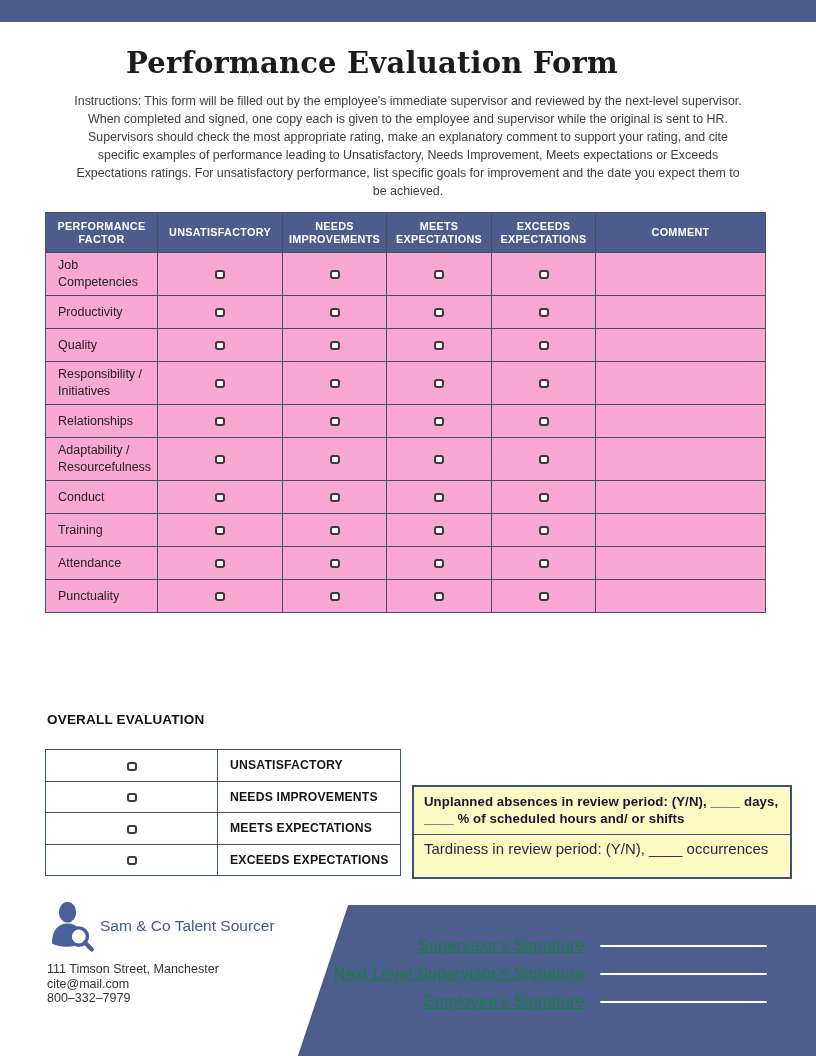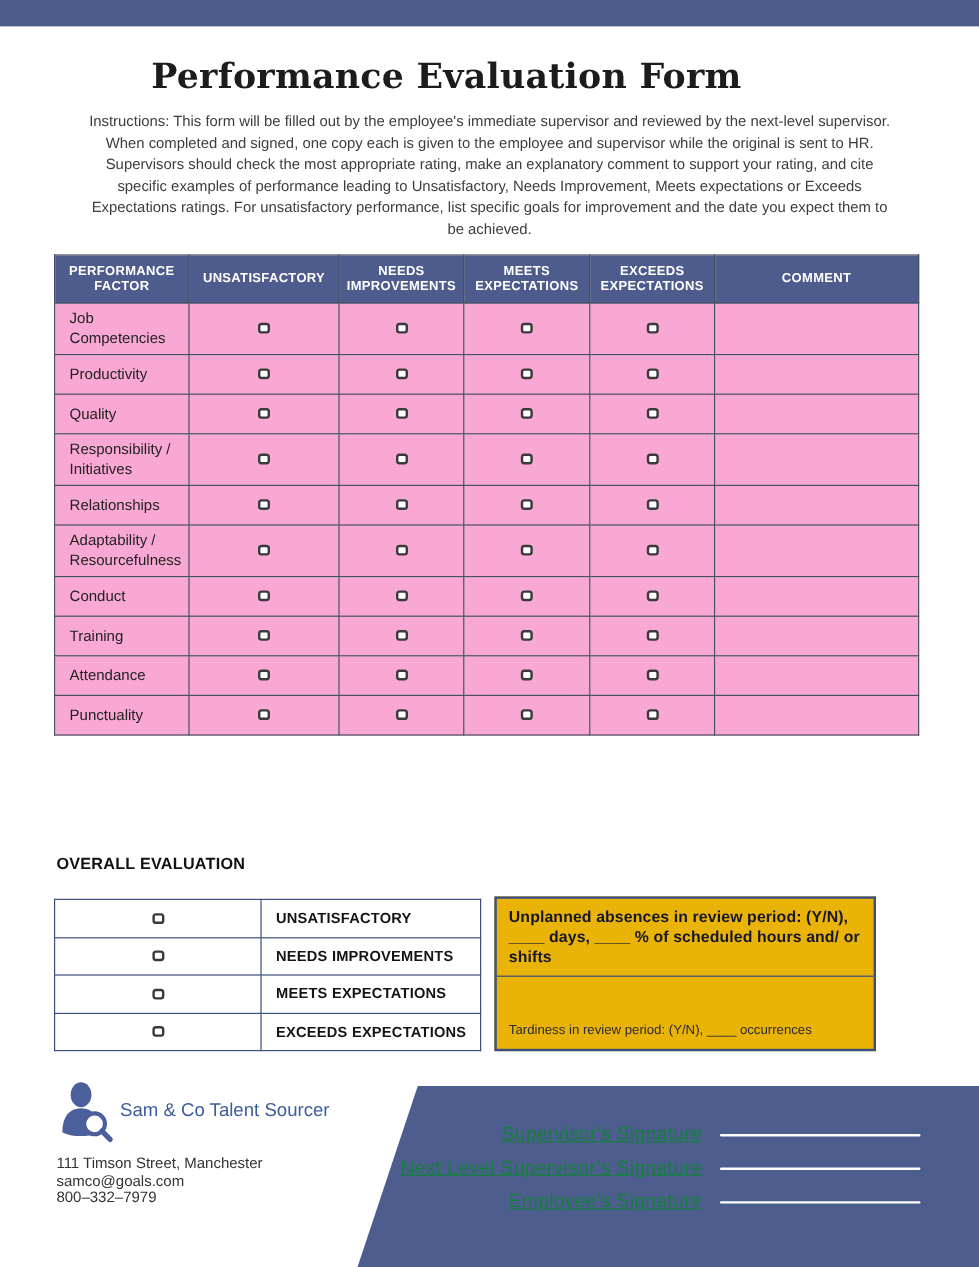--- a/index.html
+++ b/index.html
@@ -50,30 +50,30 @@
   .overall-table {
     position:absolute; top:749px; left:45px; width:355px;
     border-collapse:collapse; table-layout:fixed;
   }
   .overall-table td { border:1px solid #3b4f7e; height:31.5px; vertical-align:middle; background:#fff; }
   .overall-radio-cell { text-align:center; }
   .overall-label-cell { font-size:12.2px; font-weight:bold; color:#141414; padding-left:12px; letter-spacing:0.2px; }
 
   
   .absence-box {
-    position:absolute; top:747px; left:412px; width:318px;
-    border:2px solid #3b4f7e; background:#eab308;
+    position:absolute; top:785px; left:412px; width:380px;
+    border:2px solid #3b4f7e; background:#fef9c3;
   }
   .absence-row-1 {
     font-size:13.2px; font-weight:bold; color:#16162e;
     padding:6px 10px 7px 10px; line-height:17px; letter-spacing:0.1px;
     border-bottom:1px solid #3b4f7e;
   }
   .absence-row-2 {
-    font-size:11px; color:#2a2a3c; padding:5px 10px 6px 10px; line-height:17px;margin-top:32px;
+    font-size:15px; color:#2a2a3c; padding:5px 10px 20px 10px; line-height:17px;
   }
 
   
   .logo-block { position:absolute; top:901px; left:45px; width:300px; }
   .logo-icon { position:absolute; top:0; left:0; width:52px; height:52px; }
   .company-name {
     position:absolute; top:16px; left:55px; width:240px;
     font-size:15.5px; font-weight:normal; color:#3c5c9c;
   }
   .address {
@@ -248,21 +248,21 @@
       <ellipse cx="26" cy="13" rx="10" ry="12" fill="#4a5f9c"></ellipse>
       <path d="M8 49 C8 34 15 26 26 26 C37 26 44 34 44 49 C33 54 17 54 8 49 Z" fill="#4a5f9c"></path>
       <circle cx="39" cy="41" r="10" fill="#ffffff" stroke="#4a5f9c" stroke-width="4"></circle>
       <line x1="46" y1="48" x2="54" y2="56" stroke="#4a5f9c" stroke-width="5" stroke-linecap="round"></line>
     </svg>
     <div class="company-name">Sam &amp; Co Talent Sourcer</div>
   </div>
 
   <div class="address">
     <div>111 Timson Street, Manchester</div>
-    <div>samco@goals.com</div>
+    <div>cite@mail.com</div>
     <div>800–332–7979</div>
   </div>
 
   <div class="footer-shape"></div>
 
   <div class="signature-row sig-1">
     <span class="signature-label">Supervisor's Signature</span>
     <span class="signature-line"></span>
   </div>
   <div class="signature-row sig-2">

